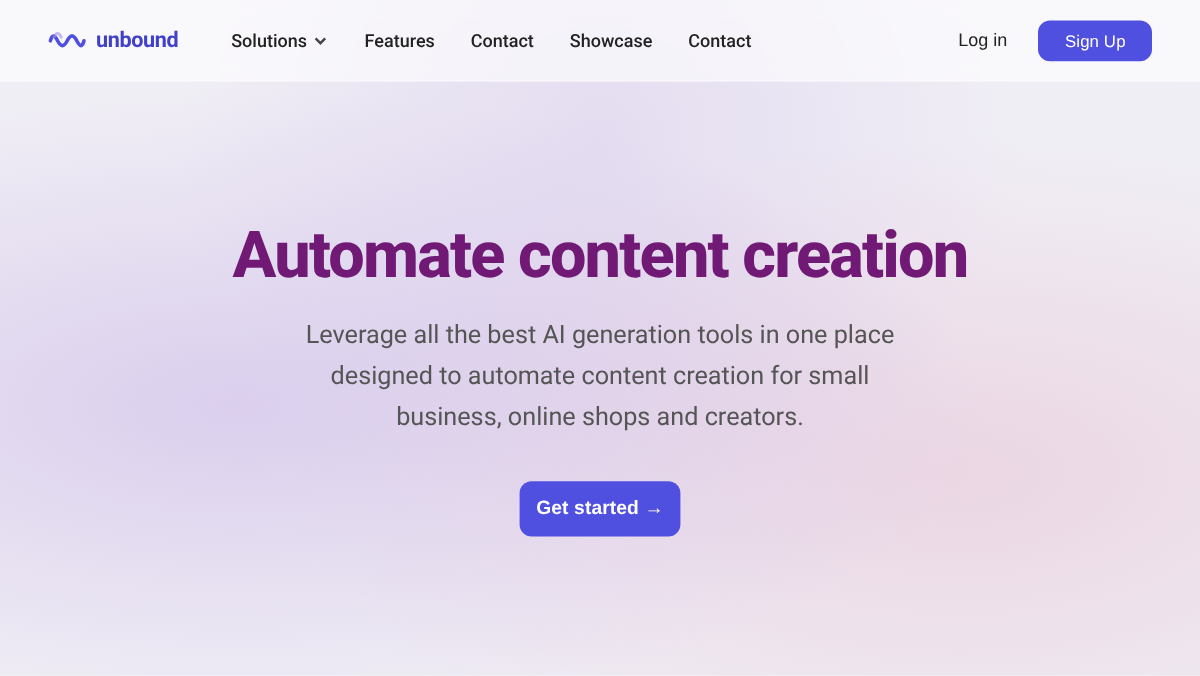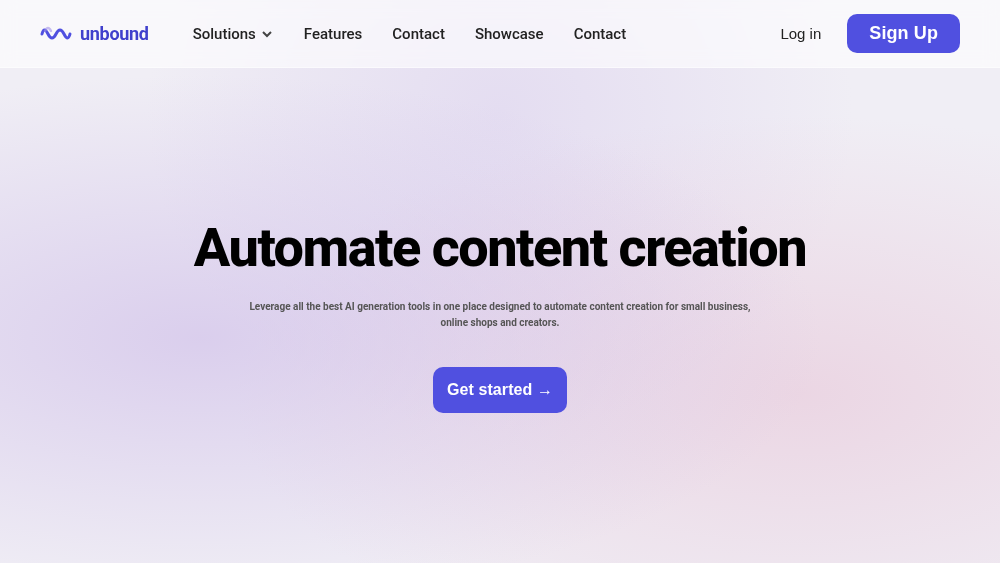--- a/index.html
+++ b/index.html
@@ -104,61 +104,61 @@
       color: #222;
       background: none;
       border: none;
       cursor: pointer;
       padding: 8px 14px;
       border-radius: 8px;
       font-weight: 500;
     }
 
     .btn-signup {
-      font-size: 18px;
+      font-size: 14px;
       color: #fff;
       background: #5050e0;
       border: none;
       cursor: pointer;
       padding: 9px 22px;
       border-radius: 10px;
-      font-weight: 700;
+      font-weight: 400;
       letter-spacing: 0.1px;
     }
 
     
     .hero {
       position: relative;
       z-index: 5;
       display: flex;
       flex-direction: column;
       align-items: center;
       justify-content: center;
       height: calc(563px - 68px);
       text-align: center;
       padding: 0 40px;
     }
 
     .hero-title {
       font-size: 54px;
       font-weight: 800;
-      color: #000000;
+      color: #701a75;
       line-height: 1.12;
       letter-spacing: -1.5px;
       max-width: 700px;
       margin-bottom: 20px;
     }
 
     .hero-subtitle {
-      font-size: 10px;
+      font-size: 21px;
       color: #555;
       max-width: 520px;
       line-height: 1.6;
       margin-bottom: 36px;
-      font-weight: 700;
+      font-weight: 400;
     }
 
     .btn-cta {
       display: inline-flex;
       align-items: center;
       gap: 8px;
       background: #5050e0;
       color: #fff;
       font-size: 16px;
       font-weight: 600;

